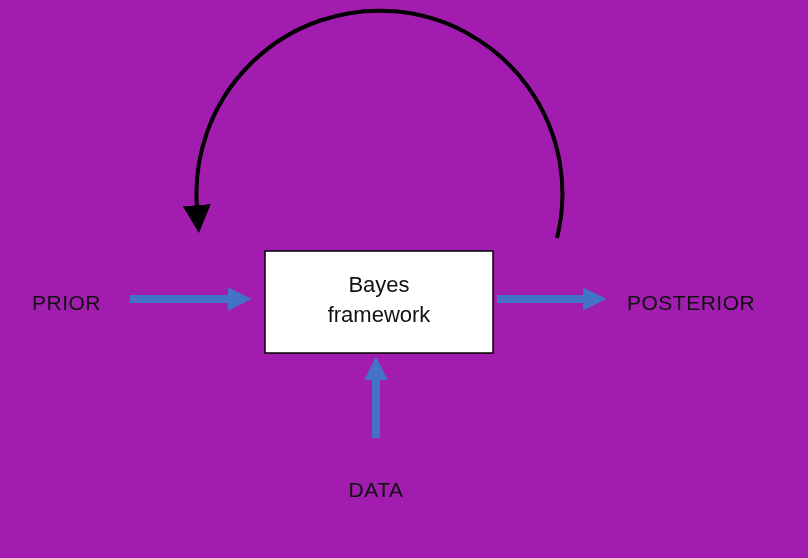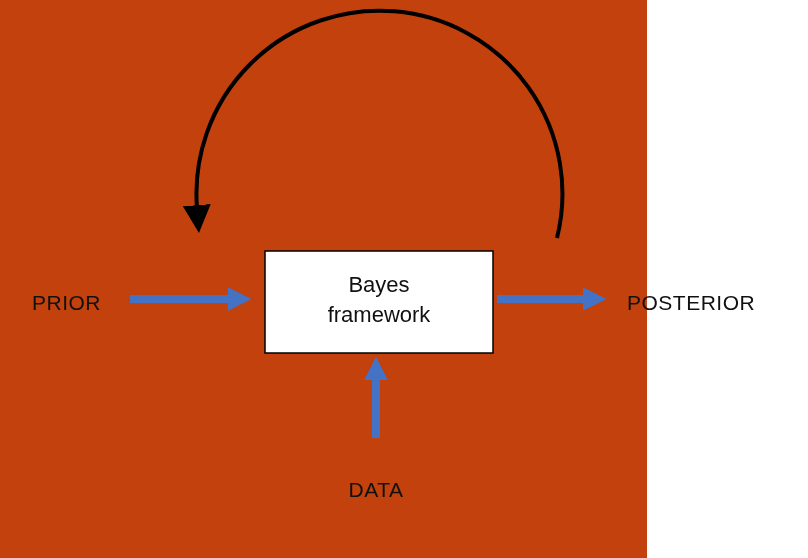--- a/index.html
+++ b/index.html
@@ -2,23 +2,23 @@
 <html><head>
 <meta charset="utf-8">
 <style>
   html, body {
     margin: 0;
     padding: 0;
     background: #ffffff;
   }
   .canvas-wrap {
     position: relative;
-    width: 647px;
+    width: 808px;
     height: 558px;
-    background: #c2410c;
+    background: #a21caf;
     font-family: "Liberation Sans", sans-serif;
   }
   svg {
     display: block;
   }
   .node-label {
     font-family: "Liberation Sans", sans-serif;
     font-size: 22px;
     fill: #111111;
   }

